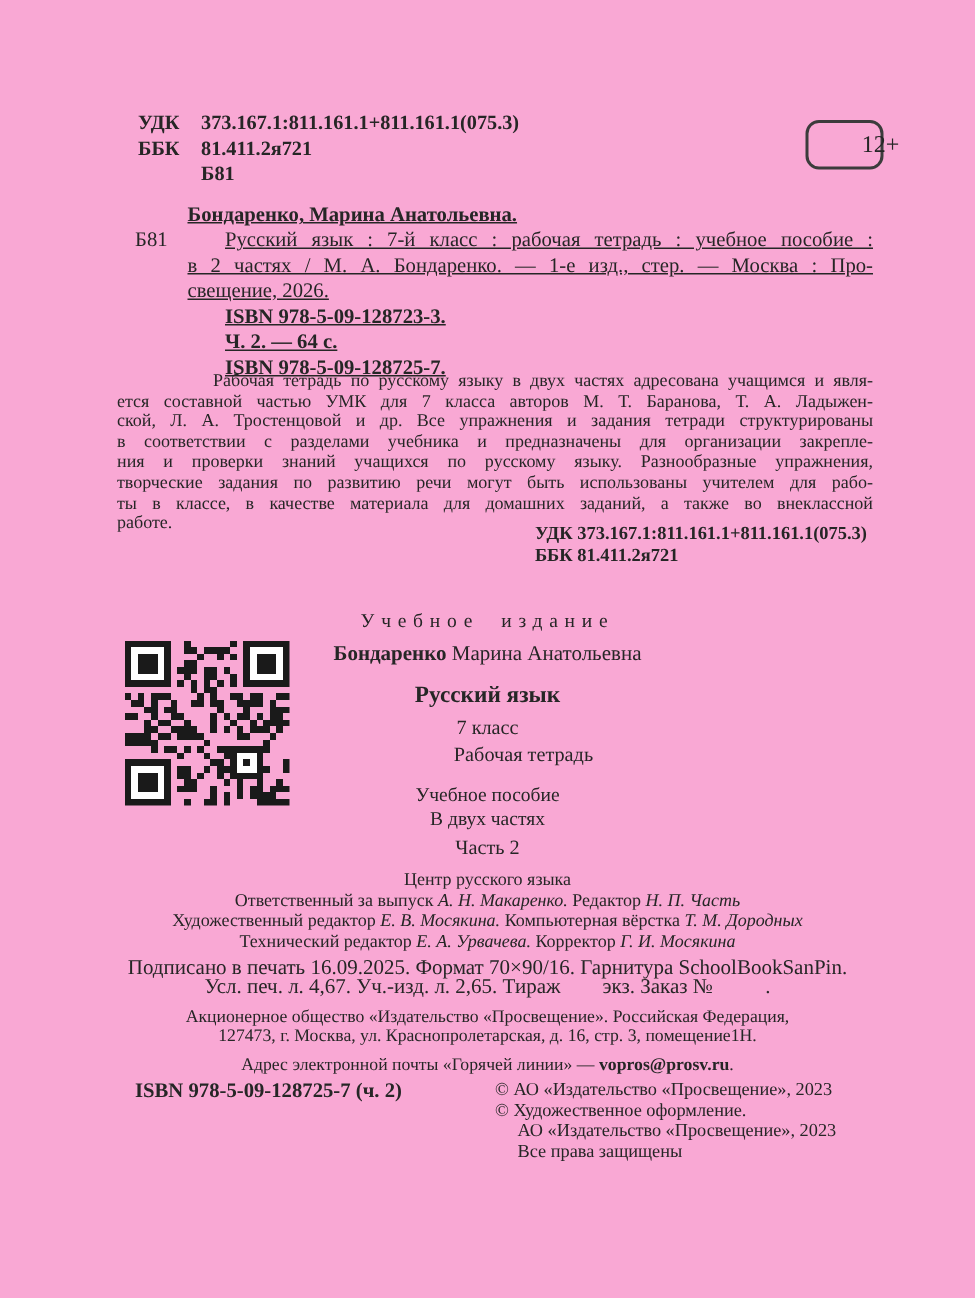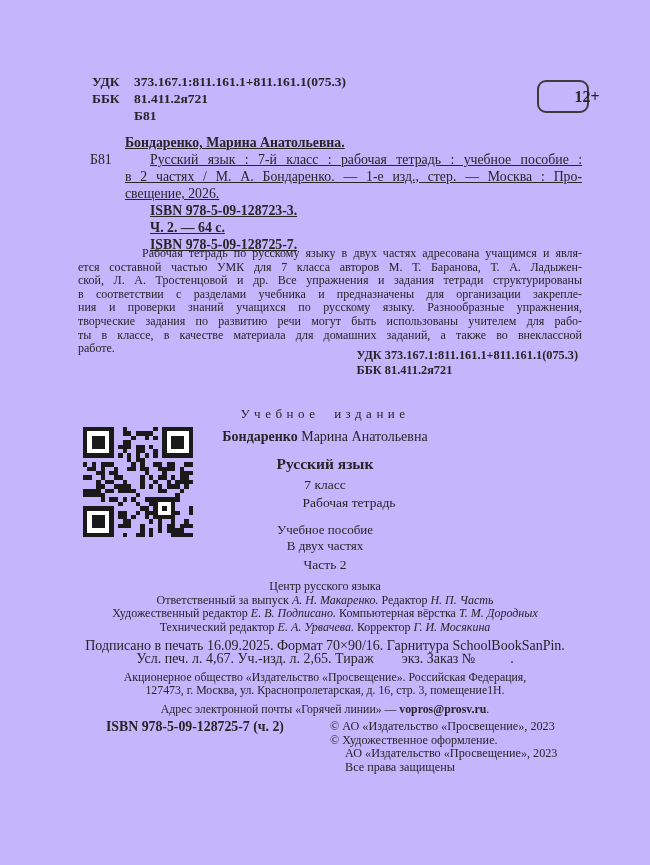--- a/index.html
+++ b/index.html
@@ -1,30 +1,30 @@
 <!DOCTYPE html>
 <html><head>
 <meta charset="utf-8">
 <style>
   html,body { margin:0; padding:0; background:#fff; }
   .page {
-    position:relative; width:650px; height:865px; background:#c4b5fd;
+    position:relative; width:650px; height:865px; background:#f9a8d4;
     color:#262626; font-family:"Liberation Serif","DejaVu Serif",serif;
     overflow:hidden;
   }
   
   .head { position:absolute; left:92px; top:73px; font-weight:bold; font-size:13.5px; line-height:17px; }
   .head-row { display:flex; }
   .head-lbl { width:42px; flex:0 0 42px; }
   .head-sign { margin-left:42px; }
   
   .badge {
     position:absolute; left:537px; top:80px; width:46px; height:33px; box-sizing:border-box;
     border:2px solid #3c3c3c; border-radius:9px; display:flex; align-items:center; justify-content:center;
-    font-weight:bold; font-size:16px;padding-left:48px;
+    font-weight:normal; font-size:16px;padding-left:48px;
   }
   
   .catalog { position:absolute; left:90px; top:134px; width:492px; font-size:13.8px; line-height:17px;text-decoration:underline; }
   .cat-head { font-weight:bold; margin-left:35px; }
   .entry { position:relative; }
   .cat-sign { position:absolute; left:0; top:0; }
   .cat-line { margin-left:35px; }
   .jl { text-align:justify; text-align-last:justify; }
   .ind25 { text-indent:25px; }
   .isbn { font-weight:bold; margin-left:60px; }
@@ -50,21 +50,21 @@
   .b { font-weight:bold; }
   .it { font-style:italic; }
   
   .staff { position:absolute; left:0; right:0; top:580px; text-align:center; font-size:12px; line-height:13.5px; }
   
   .colophon { position:absolute; left:0; right:0; top:639px; text-align:center; font-size:14px; line-height:13px; }
   
   .publisher { position:absolute; left:0; right:0; top:671px; text-align:center; font-size:11.8px; line-height:12.8px; }
   .email-line { margin-top:6px; }
   
-  .footer-isbn { position:absolute; left:90px; top:719px; font-weight:bold; font-size:13.8px; line-height:16.5px;margin-left:16px; }
+  .footer-isbn { position:absolute; left:90px; top:719px; font-weight:bold; font-size:13.8px; line-height:16.5px; }
   .footer-copy { position:absolute; left:330px; top:720px; font-size:12.2px; line-height:13.6px; }
   .footer-copy .ind { padding-left:15px; }
 </style>
 </head>
 <body>
 
 <div class="page">
 
   <div class="head">
     <div class="head-row">
@@ -327,21 +327,21 @@
     <div class="t-grade">7 класс</div>
     <div class="t-sub">Рабочая тетрадь</div>
     <div class="t-type">Учебное пособие</div>
     <div class="t-parts">В двух частях</div>
     <div class="t-part">Часть 2</div>
   </div>
 
   <div class="staff">
     <div>Центр русского языка</div>
     <div><span>Ответственный за выпуск </span><span class="it">А. Н. Макаренко.</span><span> Редактор </span><span class="it">Н. П. Часть</span></div>
-    <div><span>Художественный редактор </span><span class="it">Е. В. Подписано.</span><span> Компьютерная вёрстка </span><span class="it">Т. М. Дородных</span></div>
+    <div><span>Художественный редактор </span><span class="it">Е. В. Мосякина.</span><span> Компьютерная вёрстка </span><span class="it">Т. М. Дородных</span></div>
     <div><span>Технический редактор </span><span class="it">Е. А. Урвачева.</span><span> Корректор </span><span class="it">Г. И. Мосякина</span></div>
   </div>
 
   <div class="colophon">
     <div>Подписано в печать 16.09.2025. Формат 70×90/16. Гарнитура SchoolBookSanPin.</div>
     <div>Усл. печ. л. 4,67. Уч.-изд. л. 2,65. Тираж&nbsp;&nbsp;&nbsp;&nbsp;&nbsp;&nbsp;&nbsp;&nbsp;экз. Заказ №&nbsp;&nbsp;&nbsp;&nbsp;&nbsp;&nbsp;&nbsp;&nbsp;&nbsp;&nbsp;.</div>
   </div>
 
   <div class="publisher">
     <div>Акционерное общество «Издательство «Просвещение». Российская Федерация,</div>

